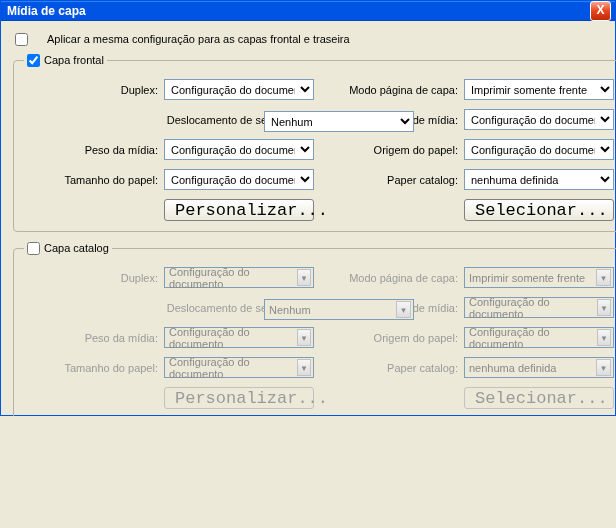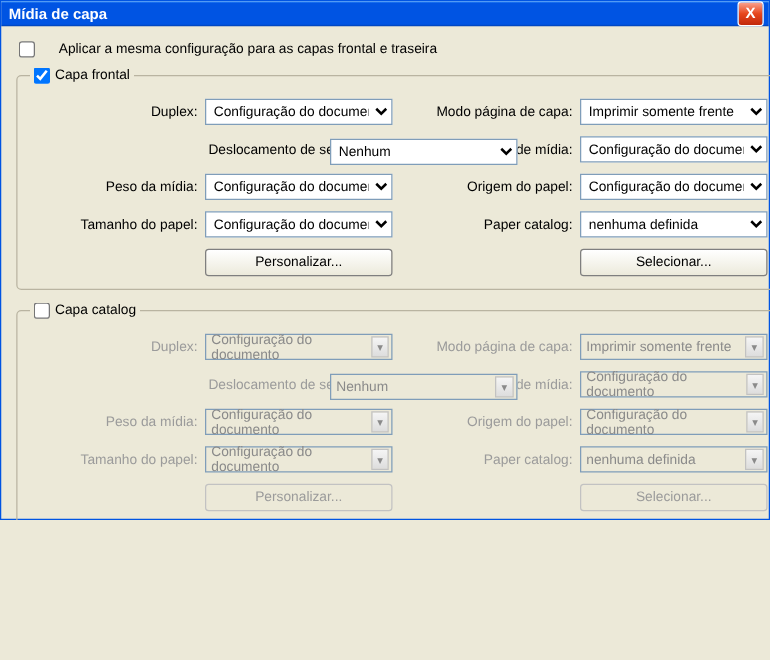--- a/index.html
+++ b/index.html
@@ -112,22 +112,22 @@
     color: #8a8a8a;
     font-size: 9px;
   }
   .btn {
     height: 22px;
     min-width: 90px;
     padding: 0 10px;
     border: 1px solid #7f7f7f;
     border-radius: 3px;
     background: linear-gradient(to bottom, #ffffff, #eceadb);
-    font-size: 11px;
-    font-family: Liberation Sans, sans-serif;
+    font-size: 17px;
+    font-family: Liberation Mono, monospace;
     cursor: pointer;
   }
   .disabled .btn {
     background: #ece9d8;
     border-color: #c2c2c2;
     cursor: default;
   }
   .button-row {
     display: grid;
     grid-template-columns: 140px 150px 30px 120px 150px;

